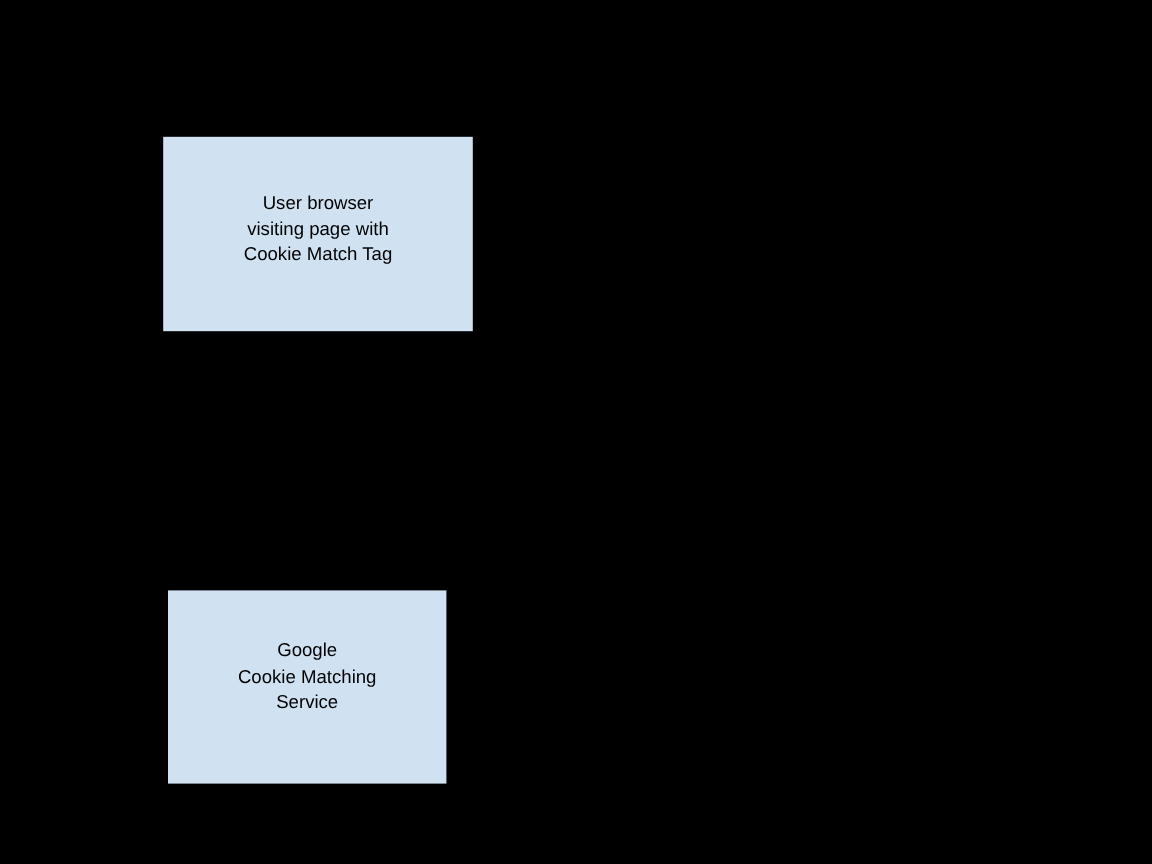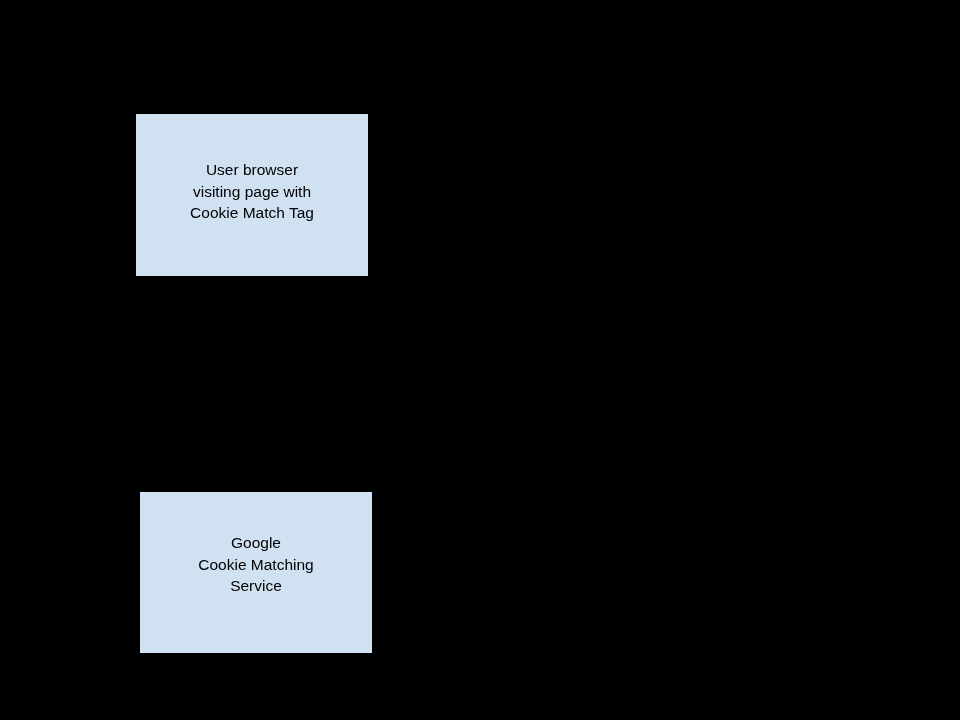--- a/index.html
+++ b/index.html
@@ -34,21 +34,21 @@
     display: block;
     position: absolute;
     left: 0;
     right: 0;
     white-space: pre-line;
   }
   
   #node-user-browser {
     left: 136px;
     top: 114px;
-    width: 232px;
+    width: 258px;
     height: 162px;
   }
   #node-user-browser .node-label {
     top: 45px;
   }
   
   #node-buyers-service {
     left: 696px;
     top: 114px;
     width: 232px;

